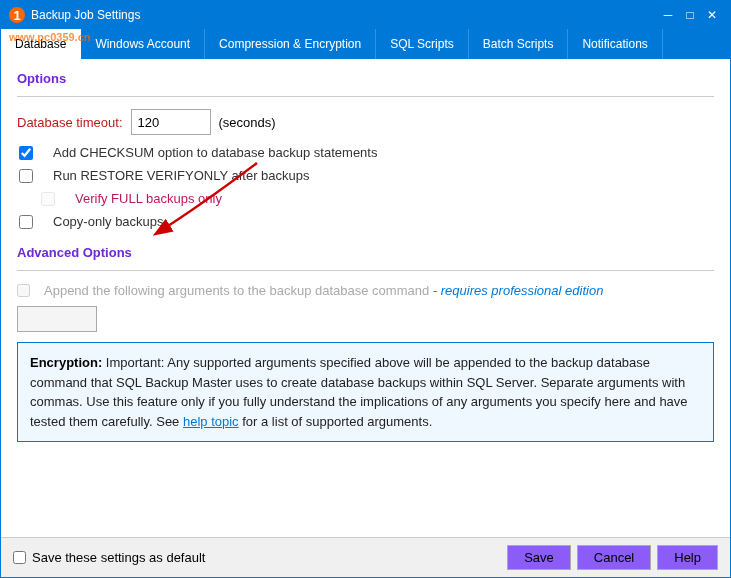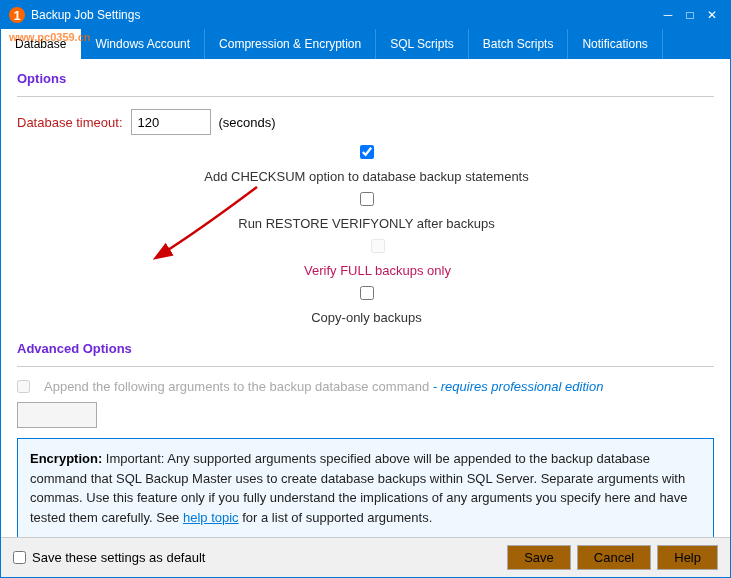--- a/index.html
+++ b/index.html
@@ -142,24 +142,23 @@
       border: 1px solid #aaa;
       padding: 2px 6px;
       height: 26px;
       width: 80px;
       font-size: 13px;
     }
 
     .checkbox-row {
       display: flex;
       align-items: center;
-      gap: 10px;
+      gap: 20px;
       margin-bottom: 8px;
       padding-left: 2px;
-      flex-direction: column;
     }
 
     .checkbox-row.indented {
       padding-left: 24px;
     }
 
     .checkbox-row input[type="checkbox"] {
       width: 14px;
       height: 14px;
       flex-shrink: 0;
@@ -243,21 +242,21 @@
     }
 
     .footer-right {
       display: flex;
       gap: 6px;
     }
 
     .footer-btn {
       padding: 4px 16px;
       border: 1px solid #aaa;
-      background: #a16207;
+      background: #8b5cf6;
       cursor: pointer;
       font-size: 13px;
     }
 
     .annotation-arrow {
       position: absolute;
       top: -60px;
       left: 50px;
       width: 120px;
       height: 80px;

